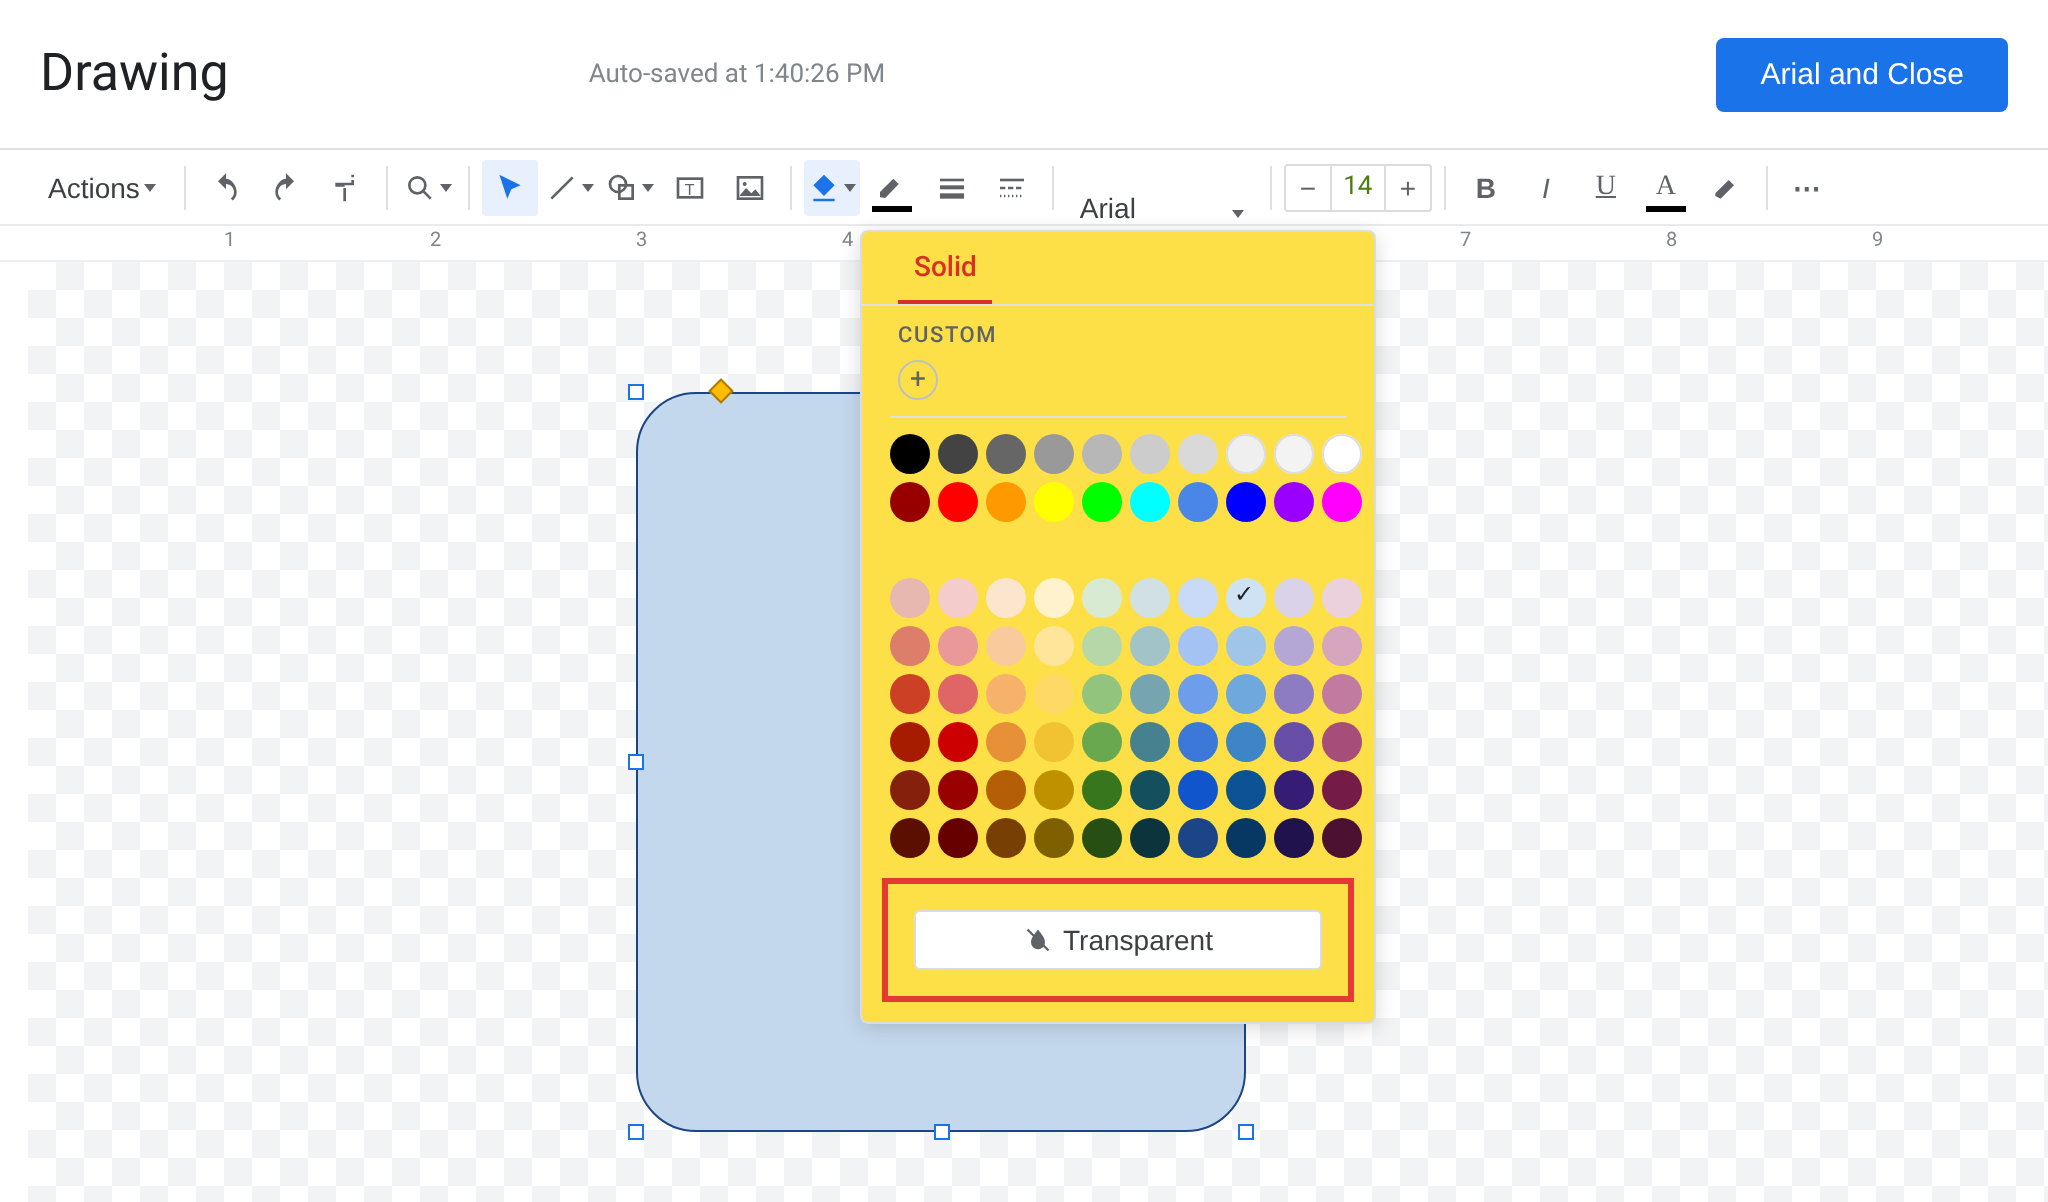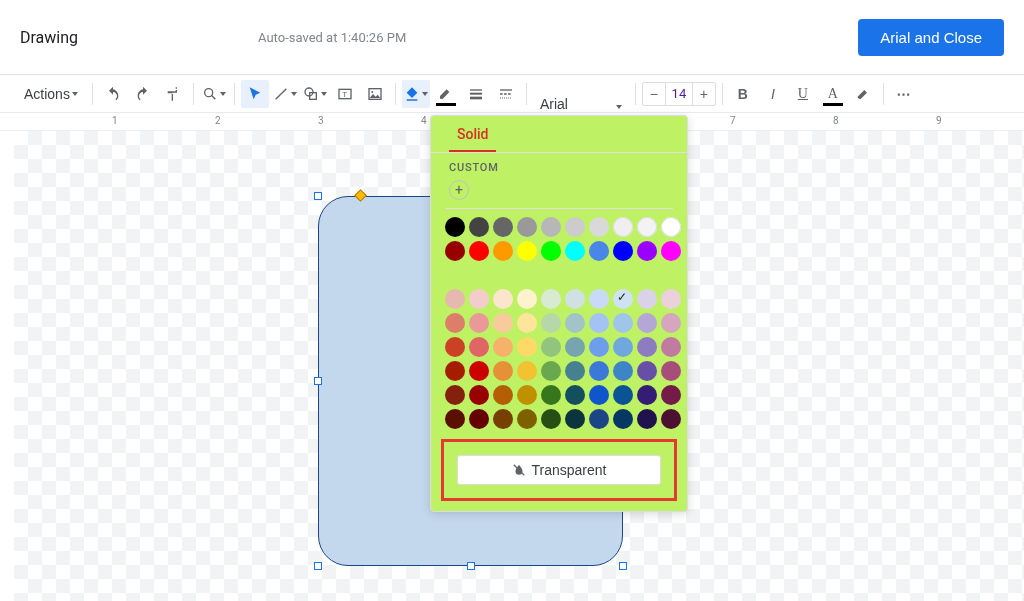--- a/index.html
+++ b/index.html
@@ -1,35 +1,35 @@
 <!DOCTYPE html>
 <html><head>
 <meta charset="utf-8">
 <style>
   * { box-sizing: border-box; margin: 0; padding: 0; }
   body { font-family: "Google Sans", Roboto, Arial, sans-serif; background: #fff; overflow: hidden; width: 1024px; height: 601px; position: relative; }
 
   
   .header { display: flex; align-items: center; padding: 12px 20px 12px 20px; border-bottom: 1px solid #e0e0e0; height: 75px; }
-  .header-title { font-size: 16px; color: #202124; font-weight: 400; }
+  .header-title { font-size: 26px; color: #202124; font-weight: 400; }
   .header-status { font-size: 13px; color: #80868b; margin-left: 180px; }
   .header-spacer { flex: 1; }
   .save-btn { background: #1a73e8; color: #fff; border: none; border-radius: 4px; padding: 10px 22px; font-size: 15px; font-weight: 500; cursor: pointer; }
 
   
   .toolbar { display: flex; align-items: center; padding: 4px 16px; height: 38px; border-bottom: 1px solid #e8eaed; gap: 2px; }
   .tb-btn { display: inline-flex; align-items: center; justify-content: center; min-width: 28px; height: 28px; border: none; background: transparent; border-radius: 2px; cursor: pointer; color: #5f6368; font-size: 14px; }
   .tb-btn.active { background: #e8f0fe; color: #1a73e8; }
   .tb-sep { width: 1px; height: 22px; background: #e0e0e0; margin: 0 4px; }
   .caret::after { content: ""; display: inline-block; margin-left: 2px; border-top: 4px solid #5f6368; border-left: 3px solid transparent; border-right: 3px solid transparent; }
   .actions-btn { padding: 0 8px; font-size: 14px; color: #3c4043; }
   .font-sel { display: inline-flex; align-items: center; width: 96px; padding: 0 6px; justify-content: space-between; font-size: 14px; color: #3c4043; border: 1px solid transparent; margin-top: 20px; }
   .size-box { display: inline-flex; align-items: center; border: 1px solid #dadce0; border-radius: 2px; height: 24px; }
   .size-box .tb-btn { min-width: 22px; height: 22px; }
-  .size-val { width: 28px; text-align: center; font-size: 13px; color: #4c1d95; border-left: 1px solid #dadce0; border-right: 1px solid #dadce0; height: 22px; line-height: 22px; }
+  .size-val { width: 28px; text-align: center; font-size: 13px; color: #4d7c0f; border-left: 1px solid #dadce0; border-right: 1px solid #dadce0; height: 22px; line-height: 22px; }
   .more { font-weight: bold; letter-spacing: 1px; }
   .text-color-underline { position: relative; }
   .text-color-underline::after { content: ""; position: absolute; left: 4px; right: 4px; bottom: 2px; height: 3px; background: #000; }
   .border-color-underline { position: relative; }
   .border-color-underline::after { content: ""; position: absolute; left: 4px; right: 4px; bottom: 2px; height: 3px; background: #000; }
 
   
   .ruler { height: 18px; background: #fff; position: relative; border-bottom: 1px solid #eceff1; font-size: 10px; color: #80868b; }
   .ruler-mark { position: absolute; top: 2px; }
 
@@ -52,21 +52,21 @@
   .handle { position: absolute; width: 8px; height: 8px; background: #fff; border: 1px solid #1a73e8; }
   .handle.tl { left: -4px; top: -4px; } .handle.tr { right: -4px; top: -4px; }
   .handle.bl { left: -4px; bottom: -4px; } .handle.br { right: -4px; bottom: -4px; }
   .handle.tm { left: 50%; margin-left: -4px; top: -4px; }
   .handle.bm { left: 50%; margin-left: -4px; bottom: -4px; }
   .handle.lm { left: -4px; top: 50%; margin-top: -4px; }
   .handle.rm { right: -4px; top: 50%; margin-top: -4px; }
   .adj-handle { position: absolute; left: 38px; top: -5px; width: 9px; height: 9px; background: #fbbc04; transform: rotate(45deg); border: 1px solid #b07800; }
 
   
-  .popup { position: absolute; left: 430px; top: 115px; width: 258px; background: #bef264; border: 1px solid #dadce0; border-radius: 4px; box-shadow: 0 2px 10px rgba(0,0,0,.15); padding-bottom: 10px; z-index: 10; }
+  .popup { position: absolute; left: 430px; top: 115px; width: 258px; background: #fde047; border: 1px solid #dadce0; border-radius: 4px; box-shadow: 0 2px 10px rgba(0,0,0,.15); padding-bottom: 10px; z-index: 10; }
   .tabs { display: flex; padding: 0 18px; border-bottom: 1px solid #e0e0e0; }
   .tab { flex: 0 0 auto; padding: 10px 8px 8px; font-size: 14px; color: #5f6368; cursor: pointer; margin-right: 40px; }
   .tab.active { color: #d93025; border-bottom: 2px solid #d93025; font-weight: 500; }
   .custom-section { padding: 8px 18px 4px; }
   .custom-label { font-size: 11px; letter-spacing: 0.8px; color: #5f6368; font-weight: 500; }
   .add-custom { display: inline-flex; align-items: center; justify-content: center; width: 20px; height: 20px; border: 1px solid #bdc1c6; border-radius: 50%; color: #5f6368; font-size: 14px; margin-top: 6px; cursor: pointer; }
   .divider { height: 1px; background: #e0e0e0; margin: 4px 14px 8px; }
   .color-grid { display: grid; grid-template-columns: repeat(10, 20px); grid-auto-rows: 20px; gap: 4px 4px; padding: 0 14px; }
   .swatch { width: 20px; height: 20px; border-radius: 50%; cursor: pointer; position: relative; }
   .swatch.bordered { box-shadow: inset 0 0 0 1px #dadce0; }

